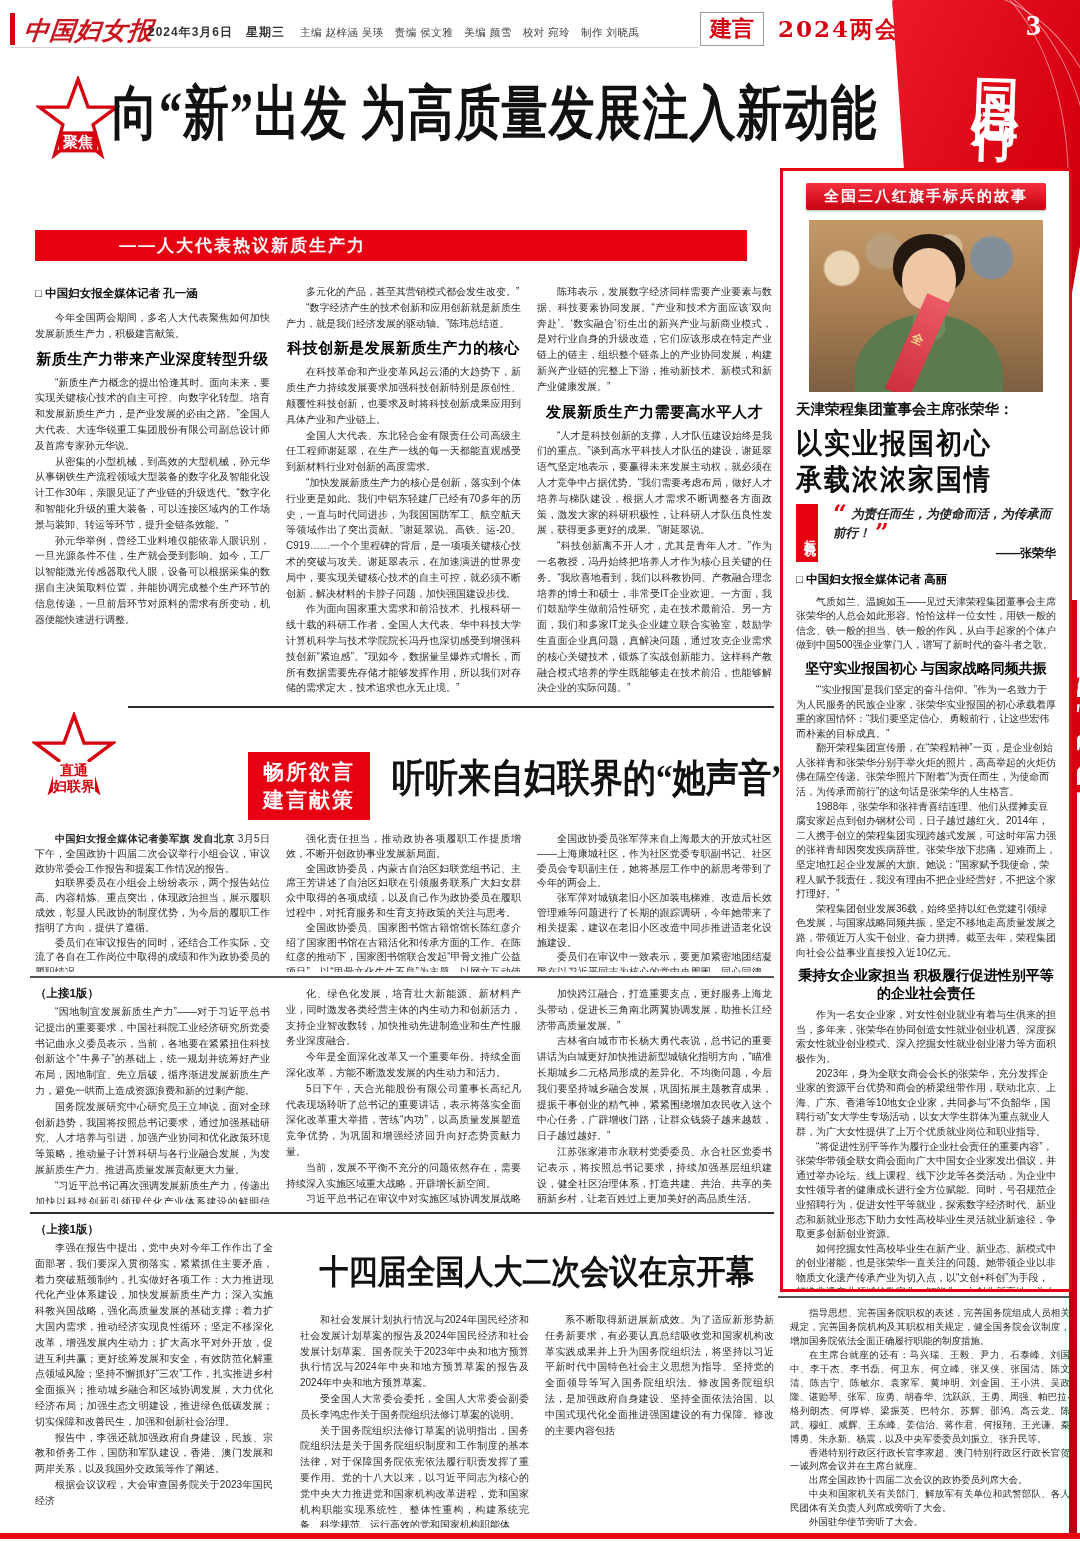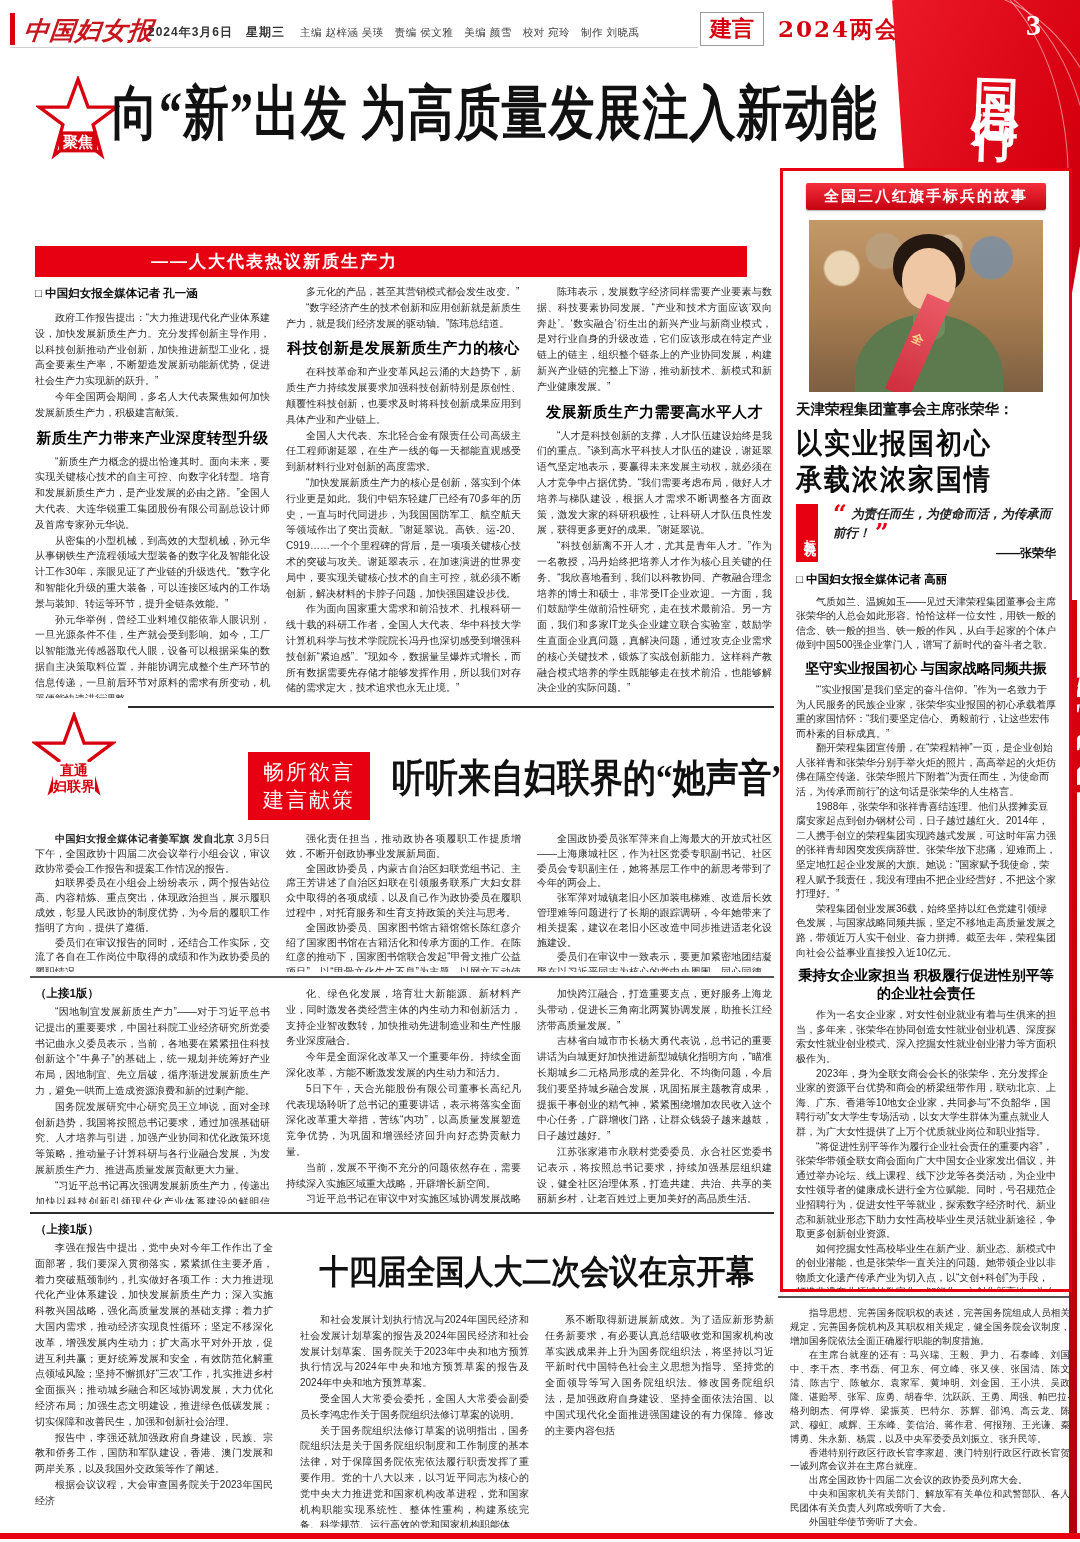--- a/index.html
+++ b/index.html
@@ -34,32 +34,32 @@
 
   
   .star-badge { width:84px; height:84px; }
   .star-badge svg { width:100%; height:100%; }
   .star-badge .lbl { position:absolute; left:50%; top:50%; transform:translate(-50%,-50%); text-align:center; font-weight:900; line-height:1.15;margin-top:24px; }
   .lbl-jujiao { background:#d6000f; color:#fff; font-size:15px; padding:2px 4px; }
   .lbl-fulian { color:#d6000f; font-size:14px; background:#fff; }
 
   
   .main-headline { left:112px; top:74px; font-size:46px; font-weight:900; color:#111; font-family:"Liberation Serif","DejaVu Serif",serif; white-space:nowrap; transform:scaleY(1.28); transform-origin:left top; letter-spacing:1px; }
-  .sub-bar { left:35px; top:246px; width:712px; height:31px; background:#e60012; color:#fff; font-size:17px; font-weight:bold; line-height:31px; padding-left:116px; letter-spacing:2px; }
+  .sub-bar { left:35px; top:230px; width:712px; height:31px; background:#e60012; color:#fff; font-size:17px; font-weight:bold; line-height:31px; padding-left:84px; letter-spacing:2px; }
   .cols { display:flex; gap:16px; }
   .col { width:235px; overflow:hidden; text-align:justify; }
   .paras p { margin:0; text-indent:2em; font-size:10px; line-height:1.58; color:#2b2b2b; }
   .byline { font-weight:bold; font-size:11.5px; color:#111; margin:2px 0 9px; }
   .subhead { font-size:15px; font-weight:900; text-align:center; margin:8px 0 6px; color:#000; font-family:"Liberation Serif",serif; letter-spacing:.5px; }
   .top-cols { left:35px; top:284px; width:745px; height:414px; }
 
   
   .rule { background:#2b2b2b; height:2px; }
   .fl-rule { left:128px; top:706px; width:646px; }
-  .redbox2 { left:248px; top:752px; width:122px; height:68px; background:#e60012; color:#fff; font-weight:400; font-size:21px; text-align:center; display:flex; flex-direction:column; justify-content:center; line-height:1.35; letter-spacing:2px; }
+  .redbox2 { left:248px; top:752px; width:122px; height:68px; background:#e60012; color:#fff; font-weight:700; font-size:21px; text-align:center; display:flex; flex-direction:column; justify-content:center; line-height:1.35; letter-spacing:2px; }
   .fl-headline { left:392px; top:752px; font-size:33px; font-weight:900; color:#111; font-family:"Liberation Serif",serif; white-space:nowrap; transform:scaleY(1.18); transform-origin:left top; }
   .fl-cols { left:35px; top:832px; width:745px; height:140px; }
   .fl-cols .paras p { line-height:1.48; }
   .lead-bold { font-weight:bold; }
 
   
   .cont-rule { left:30px; top:976px; width:744px; height:1.5px; background:#555; }
   .c1-cols { left:35px; top:986px; width:745px; height:218px; }
   .jump-label { font-weight:900; font-size:11.5px; color:#111; margin-bottom:3px; }
 
@@ -133,21 +133,20 @@
       </svg>
     <span class="lbl lbl-jujiao">聚焦</span>
   </div>
   <div class="abs main-headline">向“新”出发  为高质量发展注入新动能</div>
   <div class="abs sub-bar">——人大代表热议新质生产力</div>
 
   <div class="abs cols top-cols">
     <div class="col">
       <div class="byline">□ 中国妇女报全媒体记者 孔一涵</div>
       <div class="paras">
-          <p>政府工作报告提出：“大力推进现代化产业体系建设，加快发展新质生产力。充分发挥创新主导作用，以科技创新推动产业创新，加快推进新型工业化，提高全要素生产率，不断塑造发展新动能新优势，促进社会生产力实现新的跃升。”</p>
           <p>今年全国两会期间，多名人大代表聚焦如何加快发展新质生产力，积极建言献策。</p>
         </div>
       <div class="subhead">新质生产力带来产业深度转型升级</div>
       <div class="paras">
           <p>“新质生产力概念的提出恰逢其时。面向未来，要实现关键核心技术的自主可控、向数字化转型。培育和发展新质生产力，是产业发展的必由之路。”全国人大代表、大连华锐重工集团股份有限公司副总设计师及首席专家孙元华说。</p>
           <p>从密集的小型机械，到高效的大型机械，孙元华从事钢铁生产流程领域大型装备的数字化及智能化设计工作30年，亲眼见证了产业链的升级迭代。“数字化和智能化升级的重大装备，可以连接区域内的工作场景与装卸、转运等环节，提升全链条效能。”</p>
           <p>孙元华举例，曾经工业料堆仅能依靠人眼识别，一旦光源条件不佳，生产就会受到影响。如今，工厂以智能激光传感器取代人眼，设备可以根据采集的数据自主决策取料位置，并能协调完成整个生产环节的信息传递，一旦前后环节对原料的需求有所变动，机器便能快速进行调整。</p>
         </div>
     </div>
     <div class="col">

